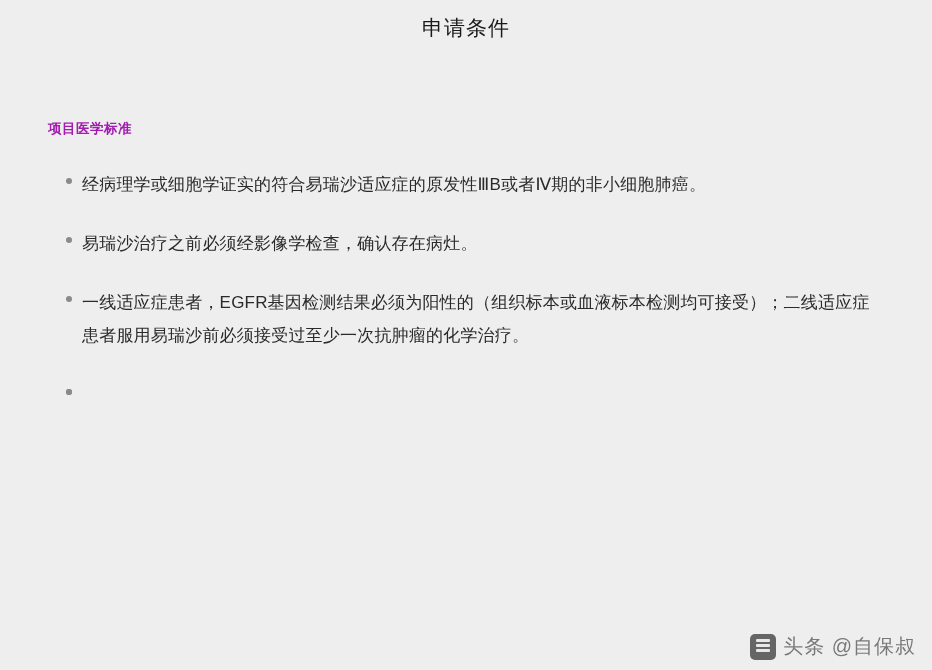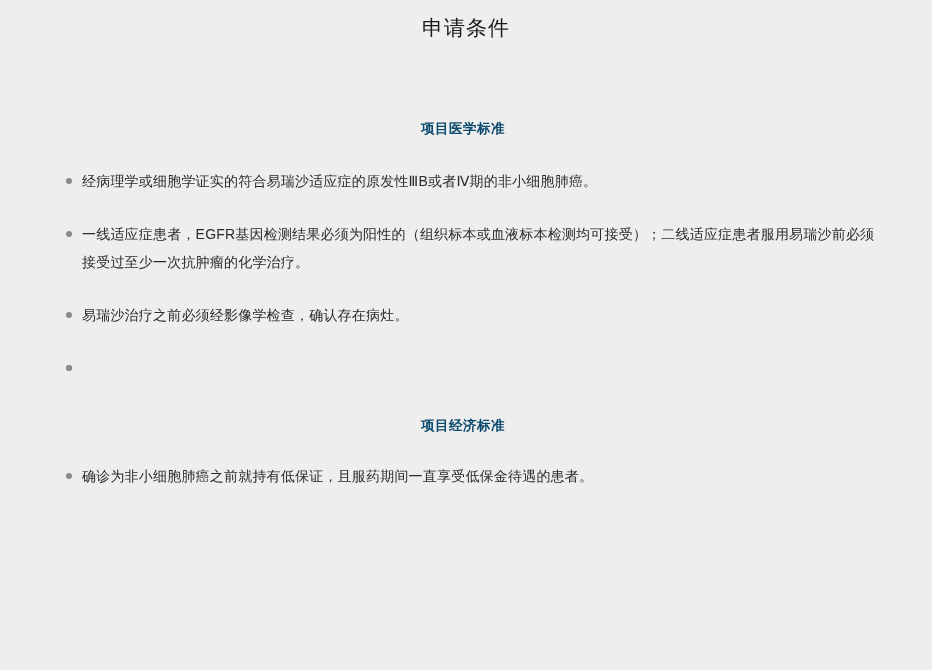--- a/index.html
+++ b/index.html
@@ -34,41 +34,40 @@
   }
   .content {
     padding: 0 54px 0 48px;
   }
   .section {
     margin-top: 0;
   }
   .section-heading {
     font-size: 13.5px;
     font-weight: bold;
-    color: #0c4a6e;
+    color: #a21caf;
     margin: 0;
     letter-spacing: 0.5px;
-    text-align: center;
   }
   .section-1 .section-heading {
     padding-top: 78px;
   }
   .section-2 .section-heading {
     padding-top: 62px;
   }
   ul.bullets {
     list-style: none;
     margin: 0;
     padding: 0;
   }
   ul.bullets > li {
     position: relative;
     padding-left: 34px;
     margin-top: 26px;
-    font-size: 14px;
+    font-size: 17px;
     line-height: 1.95;
     color: #2a2a2a;
     letter-spacing: 0.2px;
   }
   ul.bullets > li .dot {
     position: absolute;
     left: 18px;
     top: 10px;
     width: 6px;
     height: 6px;
@@ -127,45 +126,36 @@
 
     <div class="section section-1">
       <div class="section-heading">项目医学标准</div>
       <ul class="bullets">
         <li>
           <span class="dot"></span>
           <span>经病理学或细胞学证实的符合易瑞沙适应症的原发性ⅢB或者Ⅳ期的非小细胞肺癌。</span>
         </li>
         <li>
           <span class="dot"></span>
-          <span>一线适应症患者，EGFR基因检测结果必须为阳性的（组织标本或血液标本检测均可接受）；二线适应症患者服用易瑞沙前必须接受过至少一次抗肿瘤的化学治疗。</span>
+          <span>易瑞沙治疗之前必须经影像学检查，确认存在病灶。</span>
         </li>
         <li>
           <span class="dot"></span>
-          <span>易瑞沙治疗之前必须经影像学检查，确认存在病灶。</span>
+          <span>一线适应症患者，EGFR基因检测结果必须为阳性的（组织标本或血液标本检测均可接受）；二线适应症患者服用易瑞沙前必须接受过至少一次抗肿瘤的化学治疗。</span>
         </li>
         <li>
           <span class="dot"></span>
         </li>
         <li>
           <span class="dot"></span>
         </li>
       </ul>
     </div>
 
-    <div class="section section-2">
-      <div class="section-heading">项目经济标准</div>
-      <ul class="bullets">
-        <li>
-          <span class="dot"></span>
-          <span>确诊为非小细胞肺癌之前就持有低保证，且服药期间一直享受低保金待遇的患者。</span>
-        </li>
-        <li>
-          
-          
-        </li>
-      </ul>
-    </div>
 
   </div>
 
+  <div class="watermark">
+    <span class="wm-logo"></span>
+    <span class="wm-text">头条 @自保叔</span>
+  </div>
 
 </div>
 
 </body></html>

